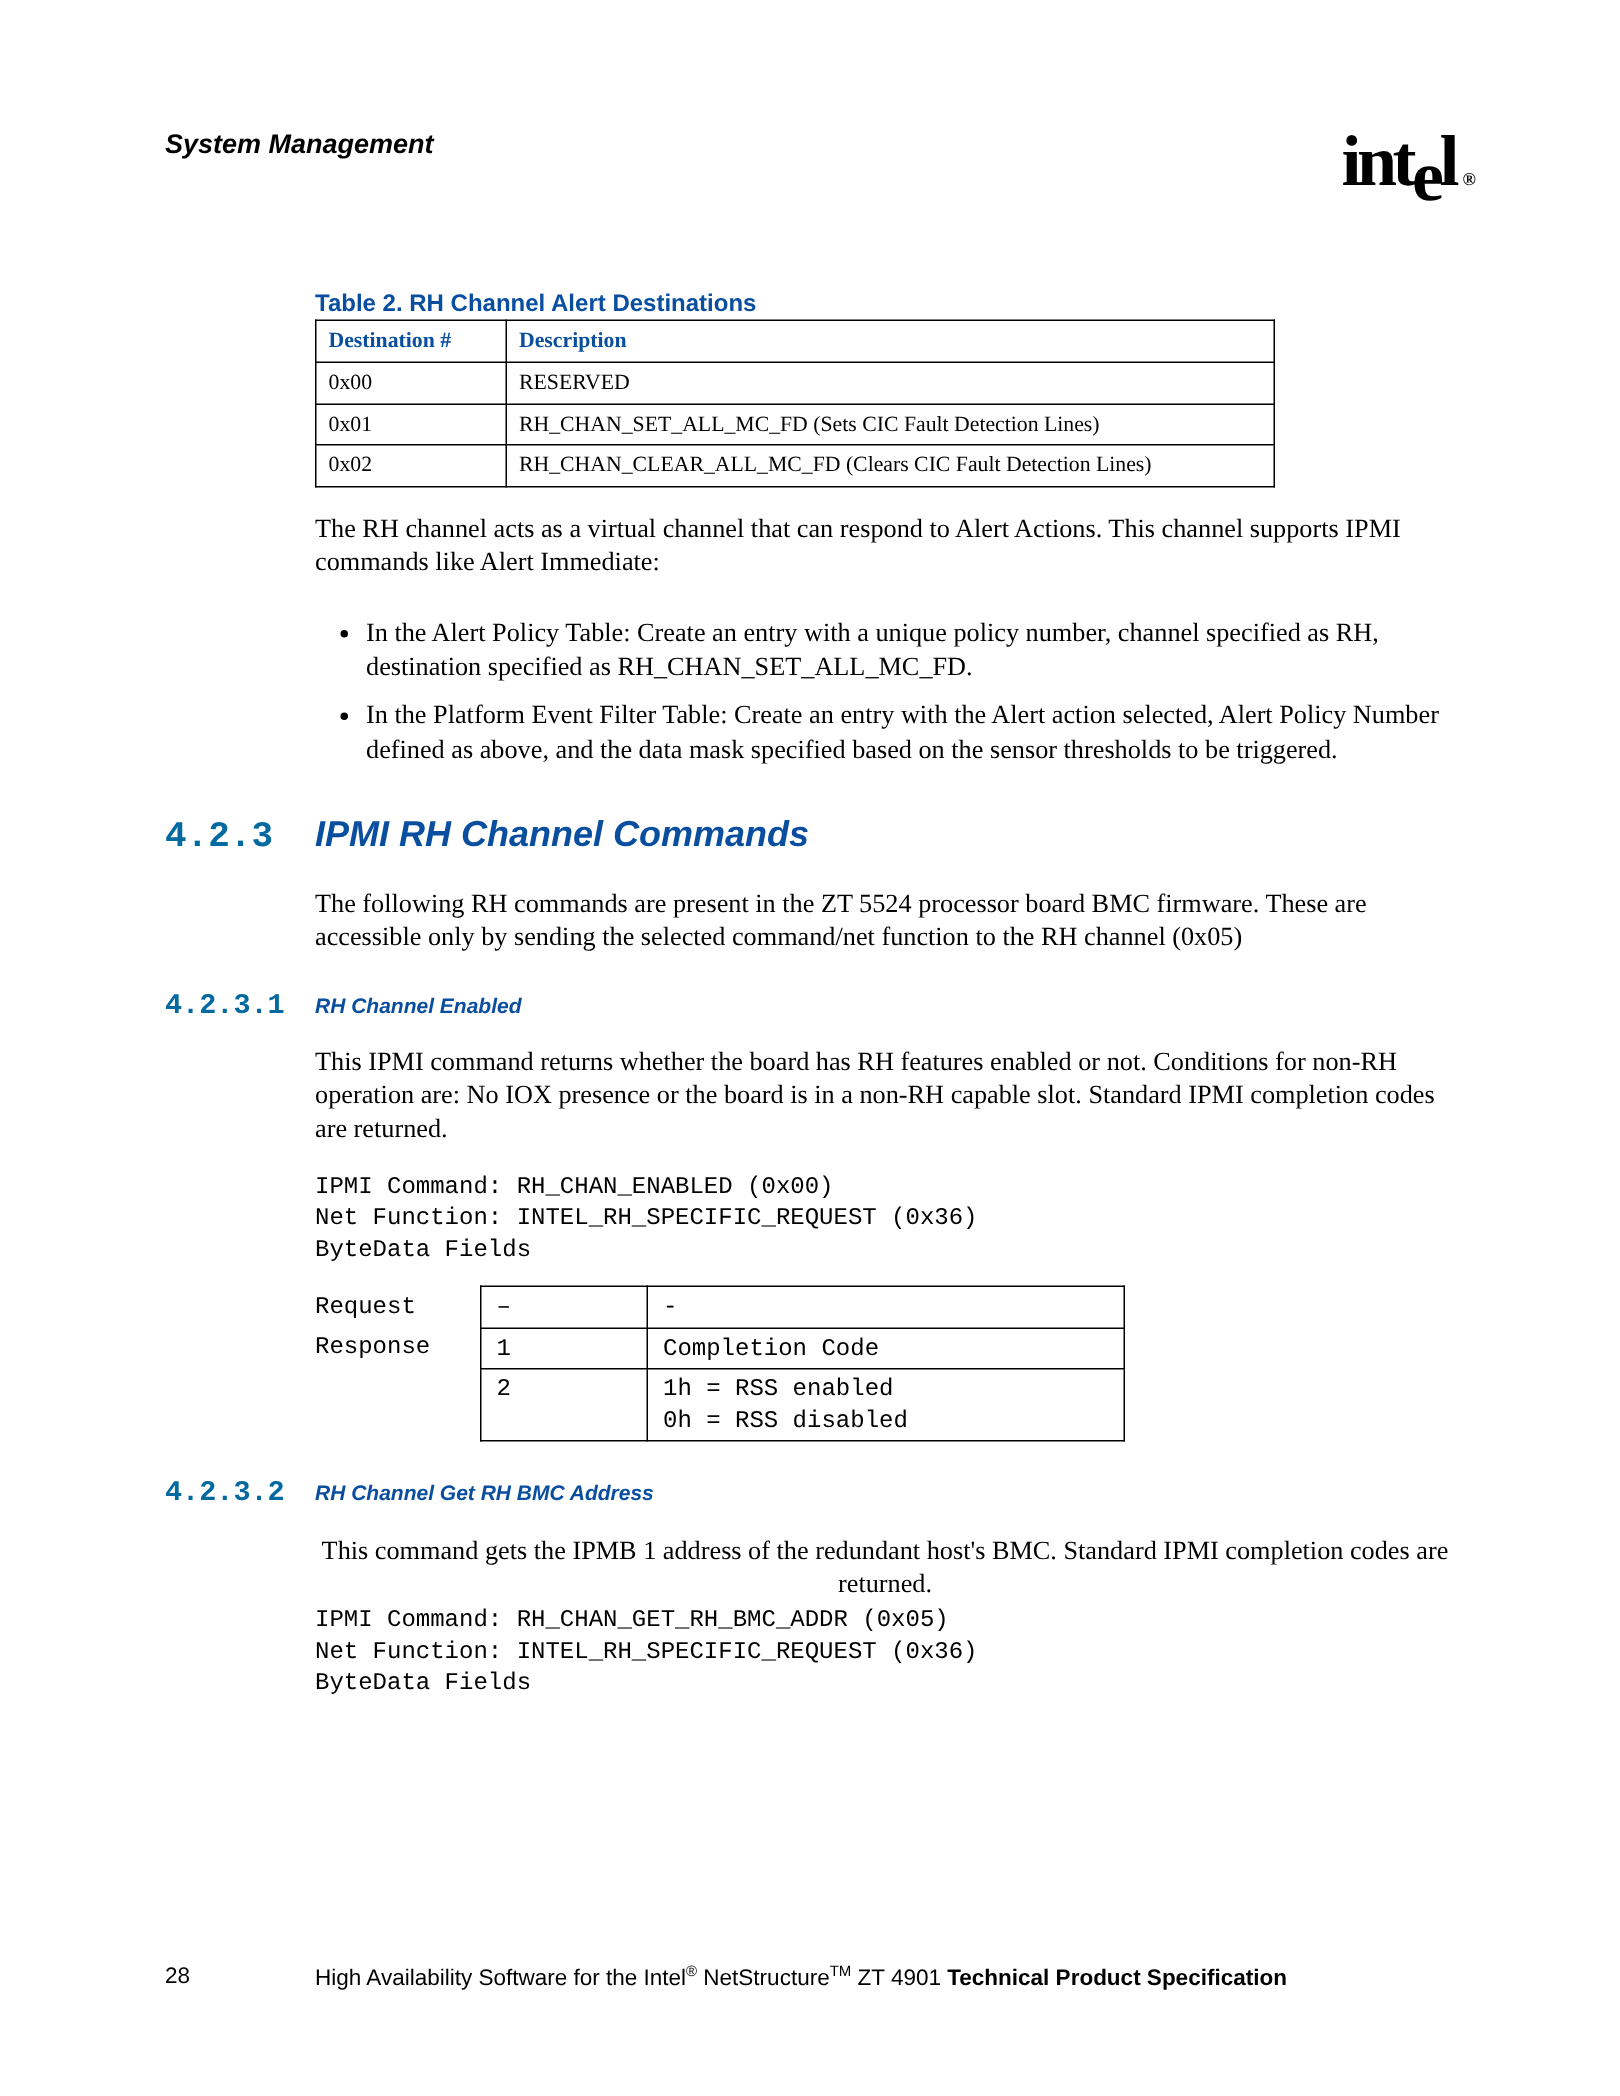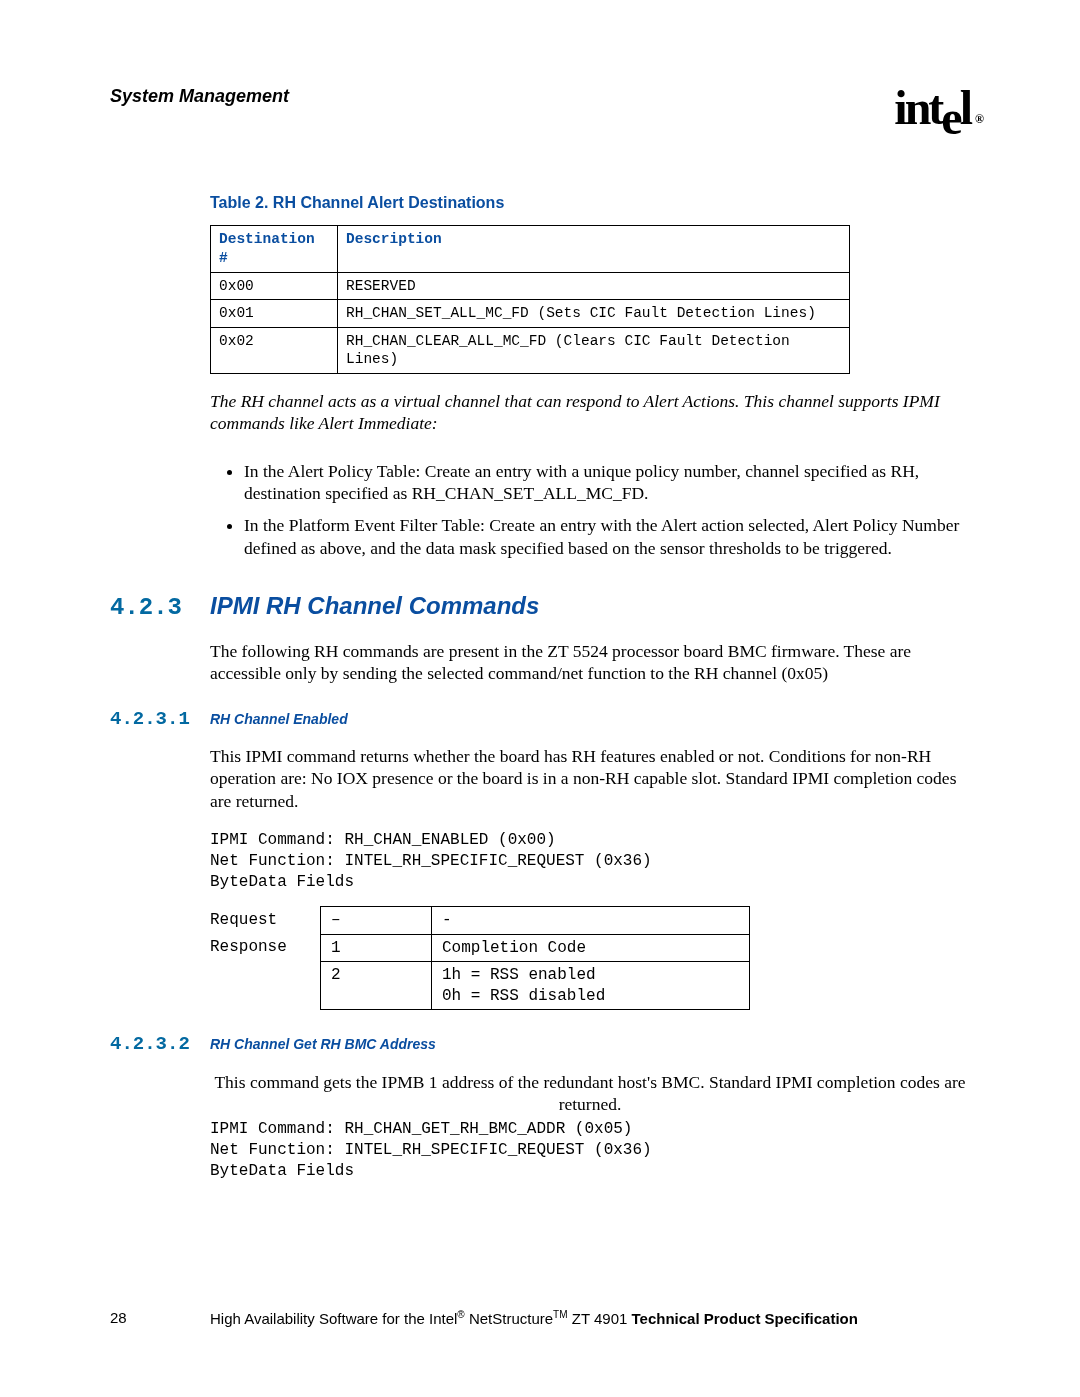--- a/index.html
+++ b/index.html
@@ -51,27 +51,27 @@
     margin-left: 100px;
     margin-right: 0;
     font-size: 17.5px;
     line-height: 1.28;
   }
   .table-caption {
     font-family: Arial, Helvetica, sans-serif;
     color: #0a4ea0;
     font-weight: bold;
     font-size: 16px;
-    margin-bottom: 12px;
+    margin-bottom: 0;
   }
   table.dest {
     border-collapse: collapse;
     width: 640px;
     margin-bottom: 16px;
-    font-family: Liberation Mono, monospace;
+    font-family: Liberation Serif, serif;
     font-size: 14.5px;
   }
   table.dest th, table.dest td {
     border: 1px solid #000;
     padding: 4px 8px;
     text-align: left;
     vertical-align: top;
   }
   table.dest th {
     color: #0a4ea0;
@@ -175,21 +175,21 @@
         <td>0x01</td>
         <td>RH_CHAN_SET_ALL_MC_FD (Sets CIC Fault Detection Lines)</td>
       </tr>
       <tr>
         <td>0x02</td>
         <td>RH_CHAN_CLEAR_ALL_MC_FD (Clears CIC Fault Detection Lines)</td>
       </tr>
     </tbody>
       </table>
 
-    <p style="margin:3px 0 0 0;font-style:italic;">The RH channel acts as a virtual channel that can respond to Alert Actions. This channel supports IPMI commands like Alert Immediate:</p>
+    <p style="margin:3px 0 0 0;">The RH channel acts as a virtual channel that can respond to Alert Actions. This channel supports IPMI commands like Alert Immediate:</p>
 
     <ul class="bullets">
       <li>In the Alert Policy Table: Create an entry with a unique policy number, channel specified as RH, destination specified as RH_CHAN_SET_ALL_MC_FD.</li>
       <li>In the Platform Event Filter Table: Create an entry with the Alert action selected, Alert Policy Number defined as above, and the data mask specified based on the sensor thresholds to be triggered.</li>
     </ul>
 
     <div style="height:22px"></div>
 
     <div class="sec-row">
       <div class="sec-num h2">4.2.3</div>

